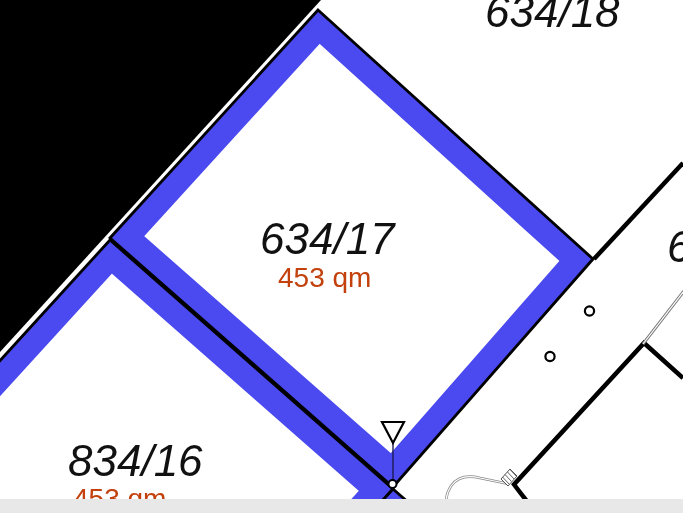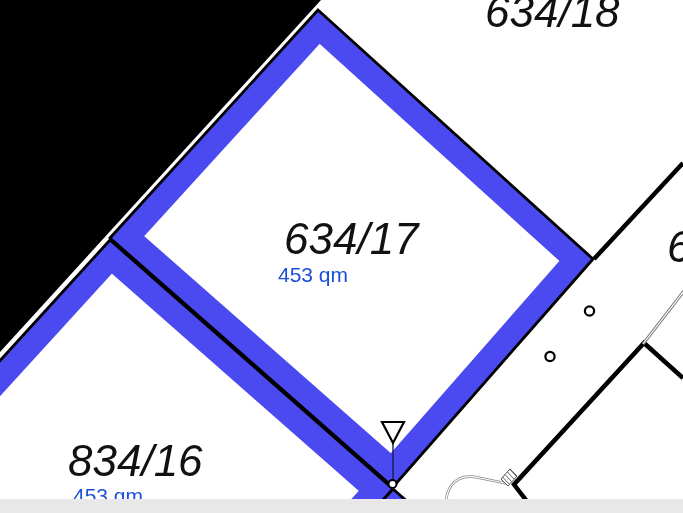--- a/index.html
+++ b/index.html
@@ -18,23 +18,23 @@
     font-size:44px;
     line-height:1;
     color:#111;
     white-space:nowrap;
     letter-spacing:0px;
   }
   .area-label{
     position:absolute;
     font-family:"Liberation Sans",sans-serif;
     font-style:normal;
-    font-size:21px;
+    font-size:28px;
     line-height:1;
-    color:#1d4ed8;
+    color:#c2410c;
     white-space:nowrap;
   }
 </style>
 </head>
 <body>
 
 <div id="screen">
 
   <svg id="map-svg" width="683" height="513" viewBox="0 0 683 513" xmlns="http://www.w3.org/2000/svg">
 
@@ -93,21 +93,21 @@
 
     <g>
       <line x1="393" y1="442" x2="393" y2="482" stroke="#1c1c54" stroke-width="1.4"></line>
       <polygon points="382,422 404,422 393,443" fill="#ffffff" stroke="#000000" stroke-width="2.2"></polygon>
       <circle cx="392.5" cy="484" r="4" fill="#ffffff" stroke="#000000" stroke-width="2"></circle>
     </g>
   </svg>
 
   <div class="parcel-label" style="left:485px;top:-10px;">634/18</div>
 
-  <div class="parcel-label" style="left:284px;top:217px;">634/17</div>
+  <div class="parcel-label" style="left:260px;top:217px;">634/17</div>
   <div class="area-label" style="left:278px;top:264px;">453 qm</div>
 
   <div class="parcel-label" style="left:68px;top:439px;">834/16</div>
   <div class="area-label" style="left:73px;top:485px;">453 qm</div>
 
   <div class="parcel-label" style="left:667px;top:225px;">6</div>
 
 </div>
 
 </body></html>

